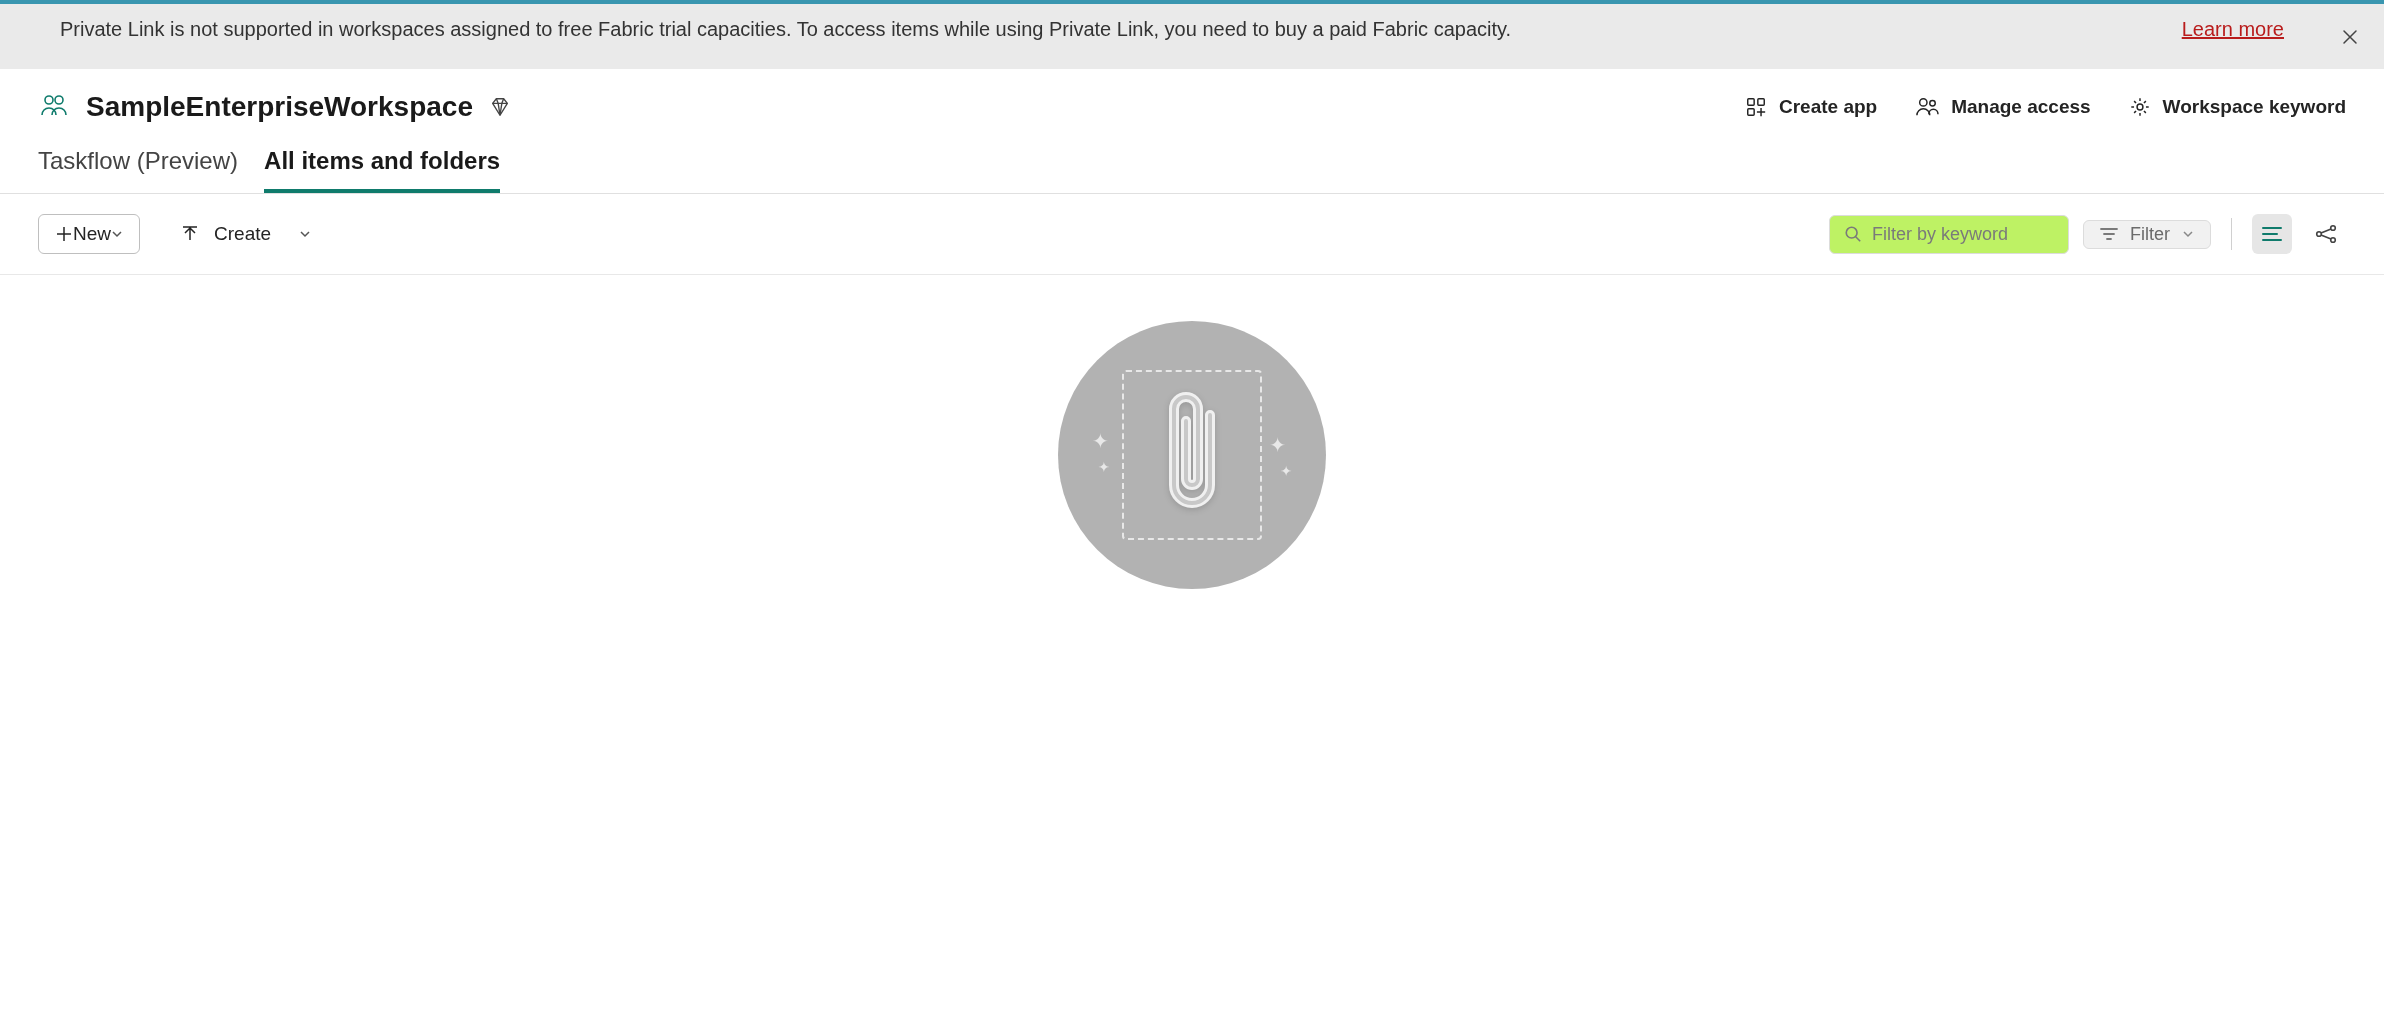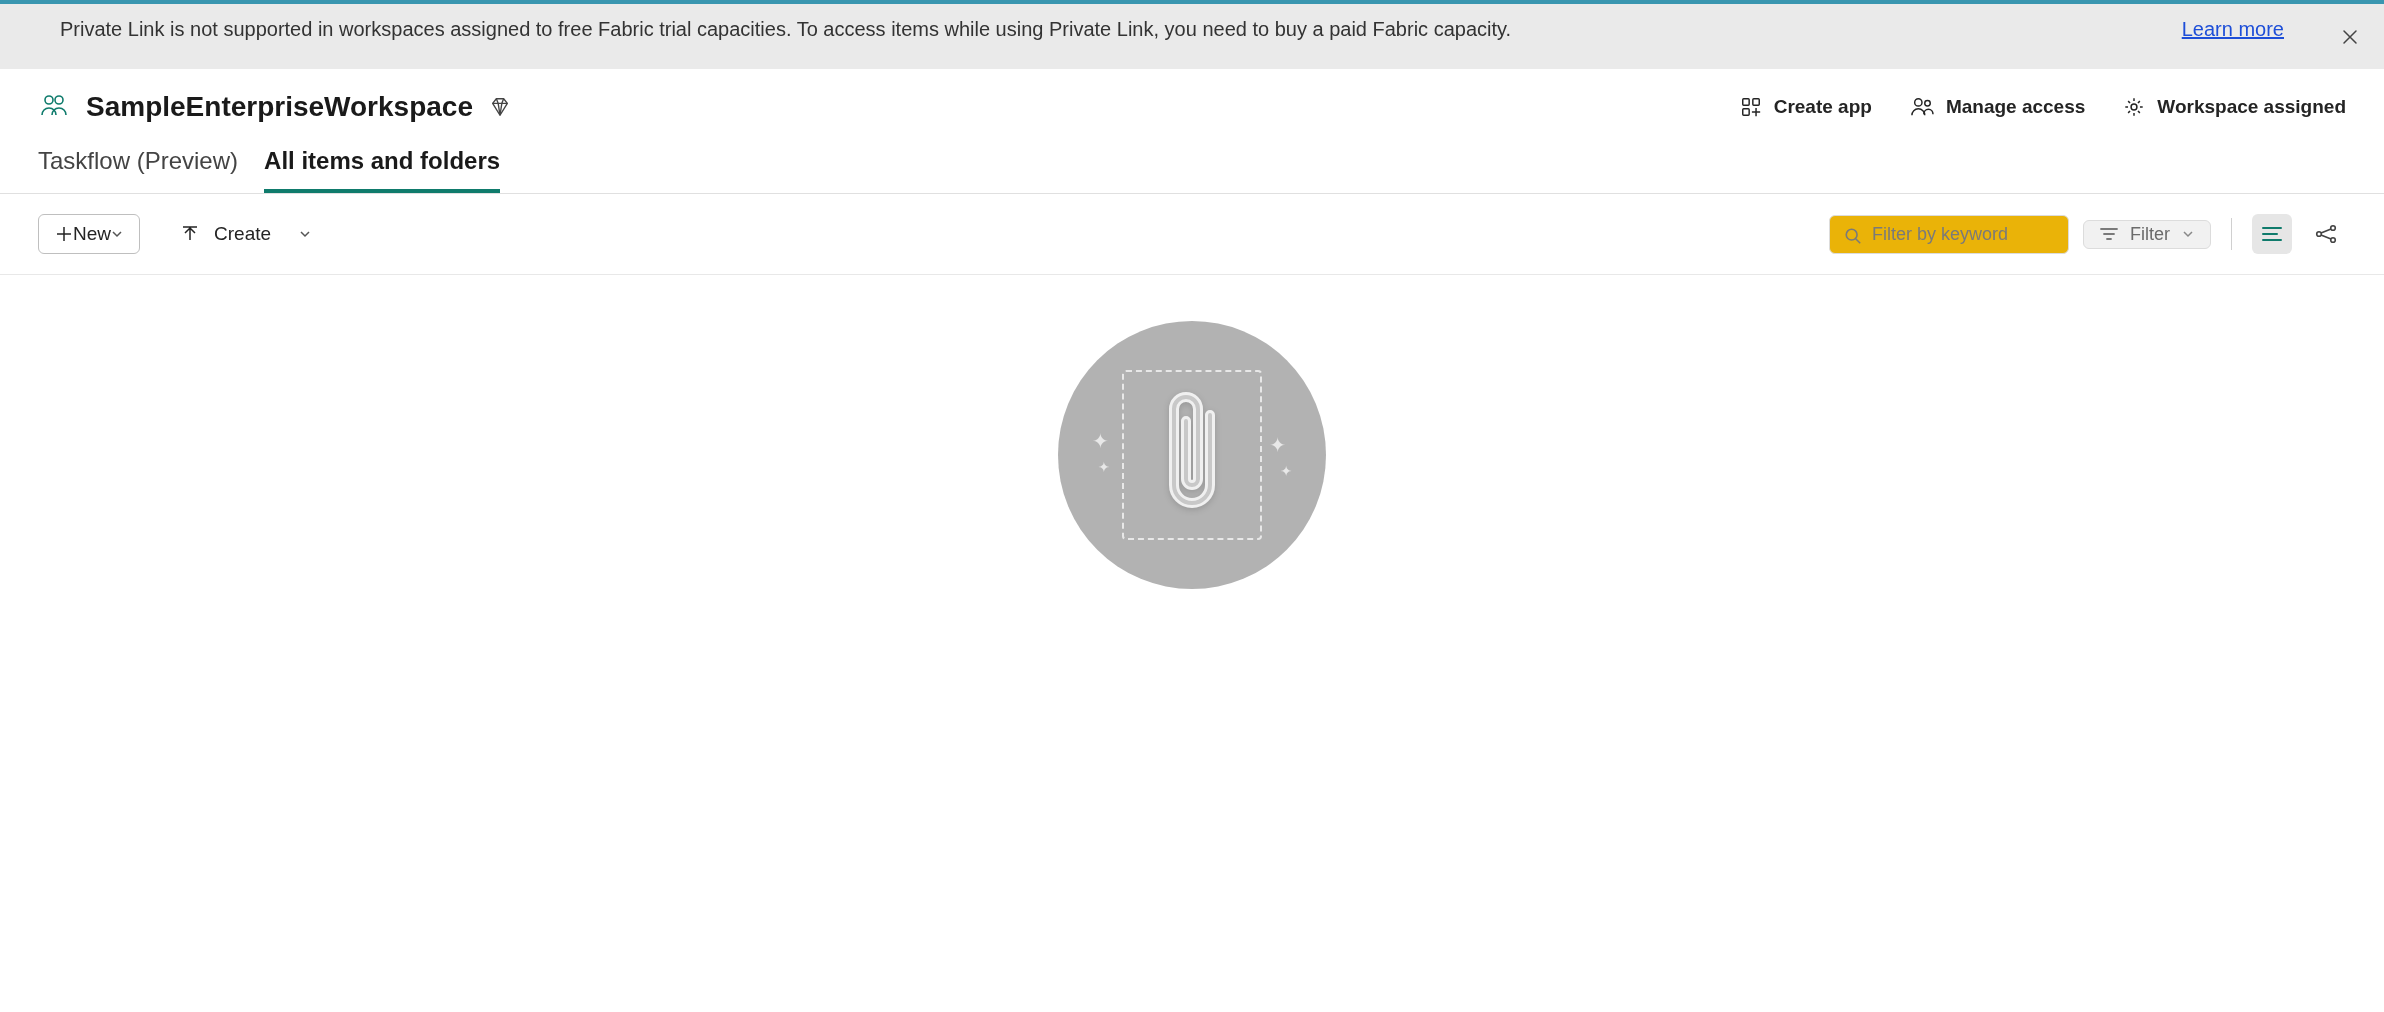--- a/index.html
+++ b/index.html
@@ -25,21 +25,21 @@
     gap: 30px;
     position: relative;
   }
   .banner-text {
     font-size: 20px;
     color: #333;
     flex: 0 1 auto;
   }
   .banner-link {
     font-size: 20px;
-    color: #1d4ed8;
+    color: #b91c1c;
     text-decoration: underline;
     cursor: pointer;
     margin-left: auto;
     margin-right: 60px;
   }
   .banner-close {
     position: absolute;
     right: 20px;
     top: 50%;
     transform: translateY(-50%);
@@ -129,23 +129,23 @@
     padding: 6px 10px;
   }
   .toolbar-right {
     margin-left: auto;
     display: flex;
     align-items: center;
     gap: 14px;
   }
   .filter-input-wrap {
     display: flex;
-    align-items: flex-end;
+    align-items: center;
     gap: 10px;
-    background: #eab308;
+    background: #bef264;
     border: 1px solid #dcdcdc;
     border-radius: 6px;
     padding: 8px 14px;
     width: 240px;
     color: #6b6b6b;
   }
   .filter-input {
     border: none;
     background: transparent;
     outline: none;
@@ -290,21 +290,21 @@
       </span>
       <span>Manage access</span>
     </div>
     <div class="header-action">
       <span>
         <svg width="22" height="22" viewBox="0 0 24 24" fill="none" stroke="#242424" stroke-width="1.6">
           <circle cx="12" cy="12" r="3.2"></circle>
           <path d="M12 2.5v3M12 18.5v3M21.5 12h-3M5.5 12h-3M18.4 5.6l-2.1 2.1M7.7 16.3l-2.1 2.1M18.4 18.4l-2.1-2.1M7.7 7.7L5.6 5.6"></path>
         </svg>
       </span>
-      <span>Workspace assigned</span>
+      <span>Workspace keyword</span>
     </div>
   </div>
 </div>
 
 <div class="tabs">
   <div class="tab">Taskflow (Preview)</div>
   <div class="tab active">All items and folders</div>
 </div>
 
 <div class="toolbar">

